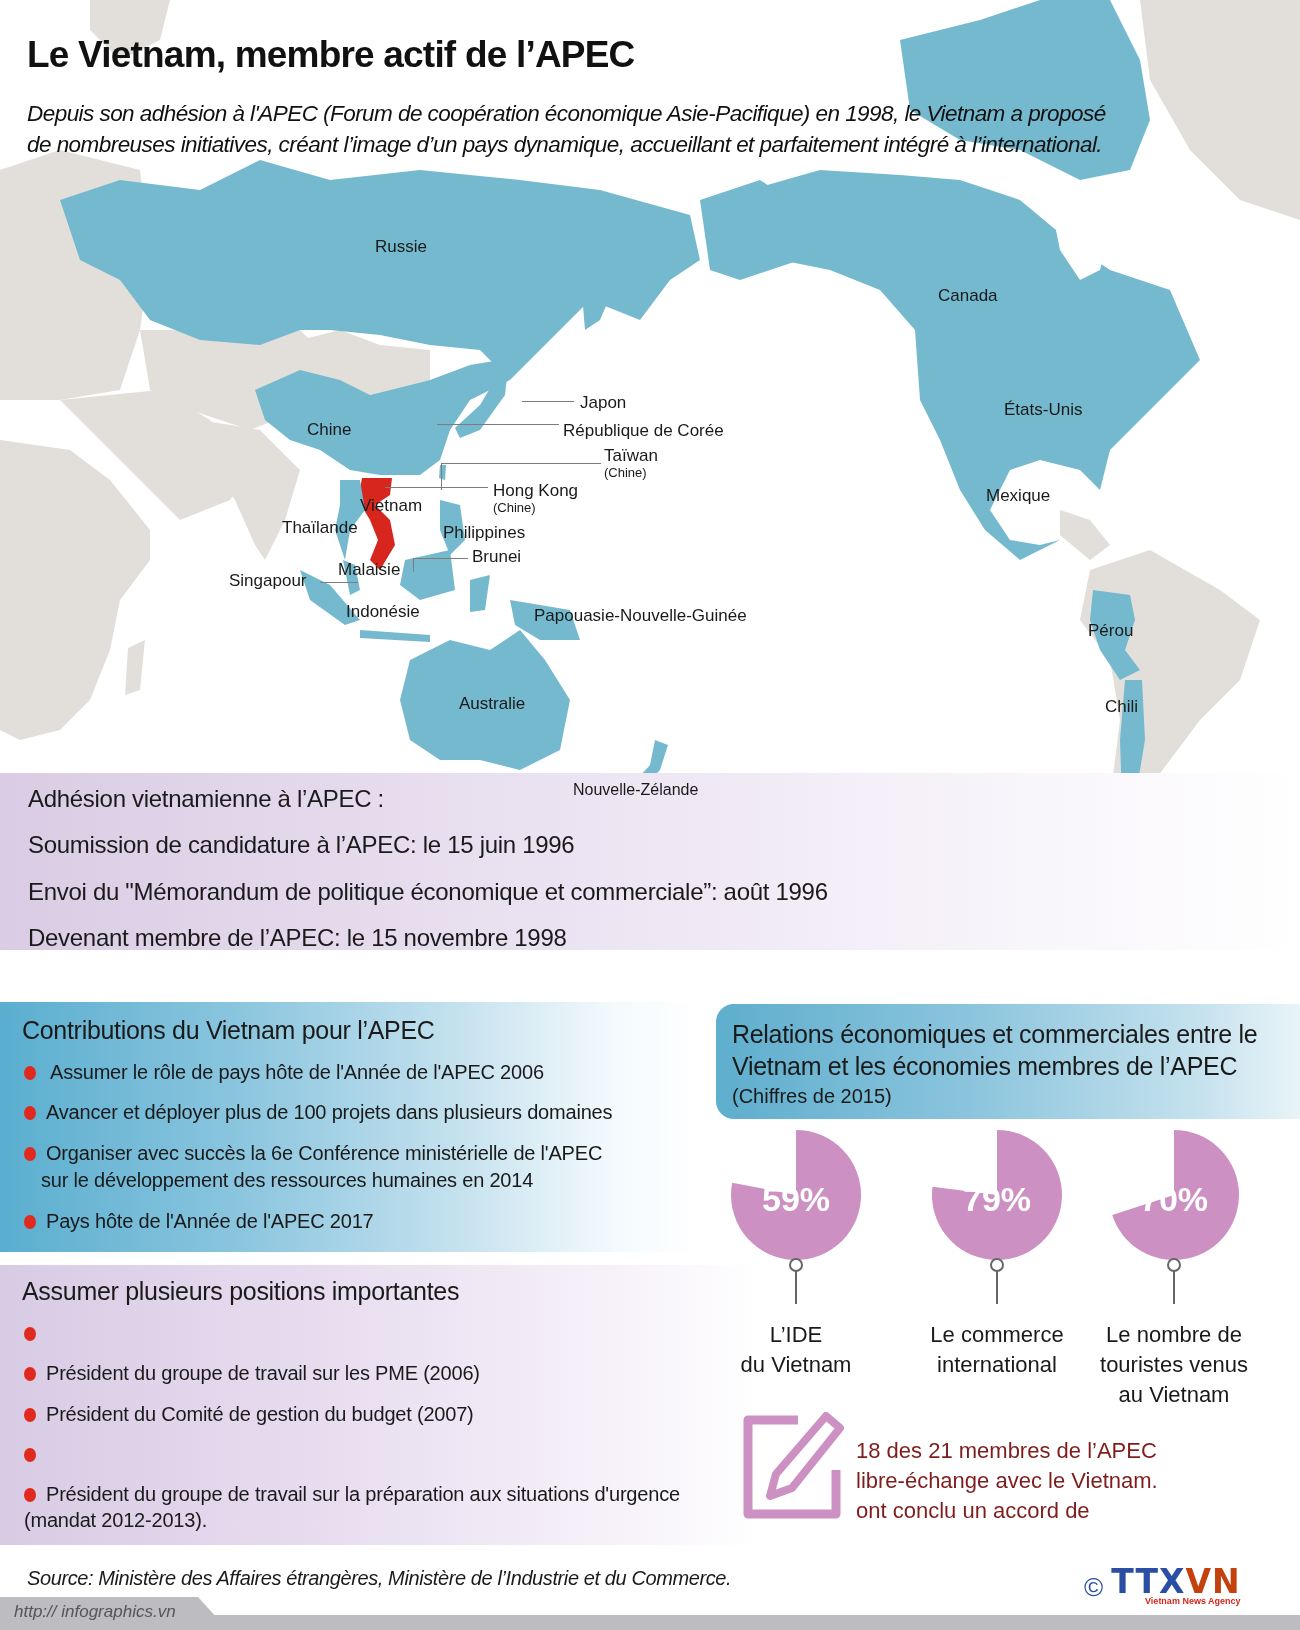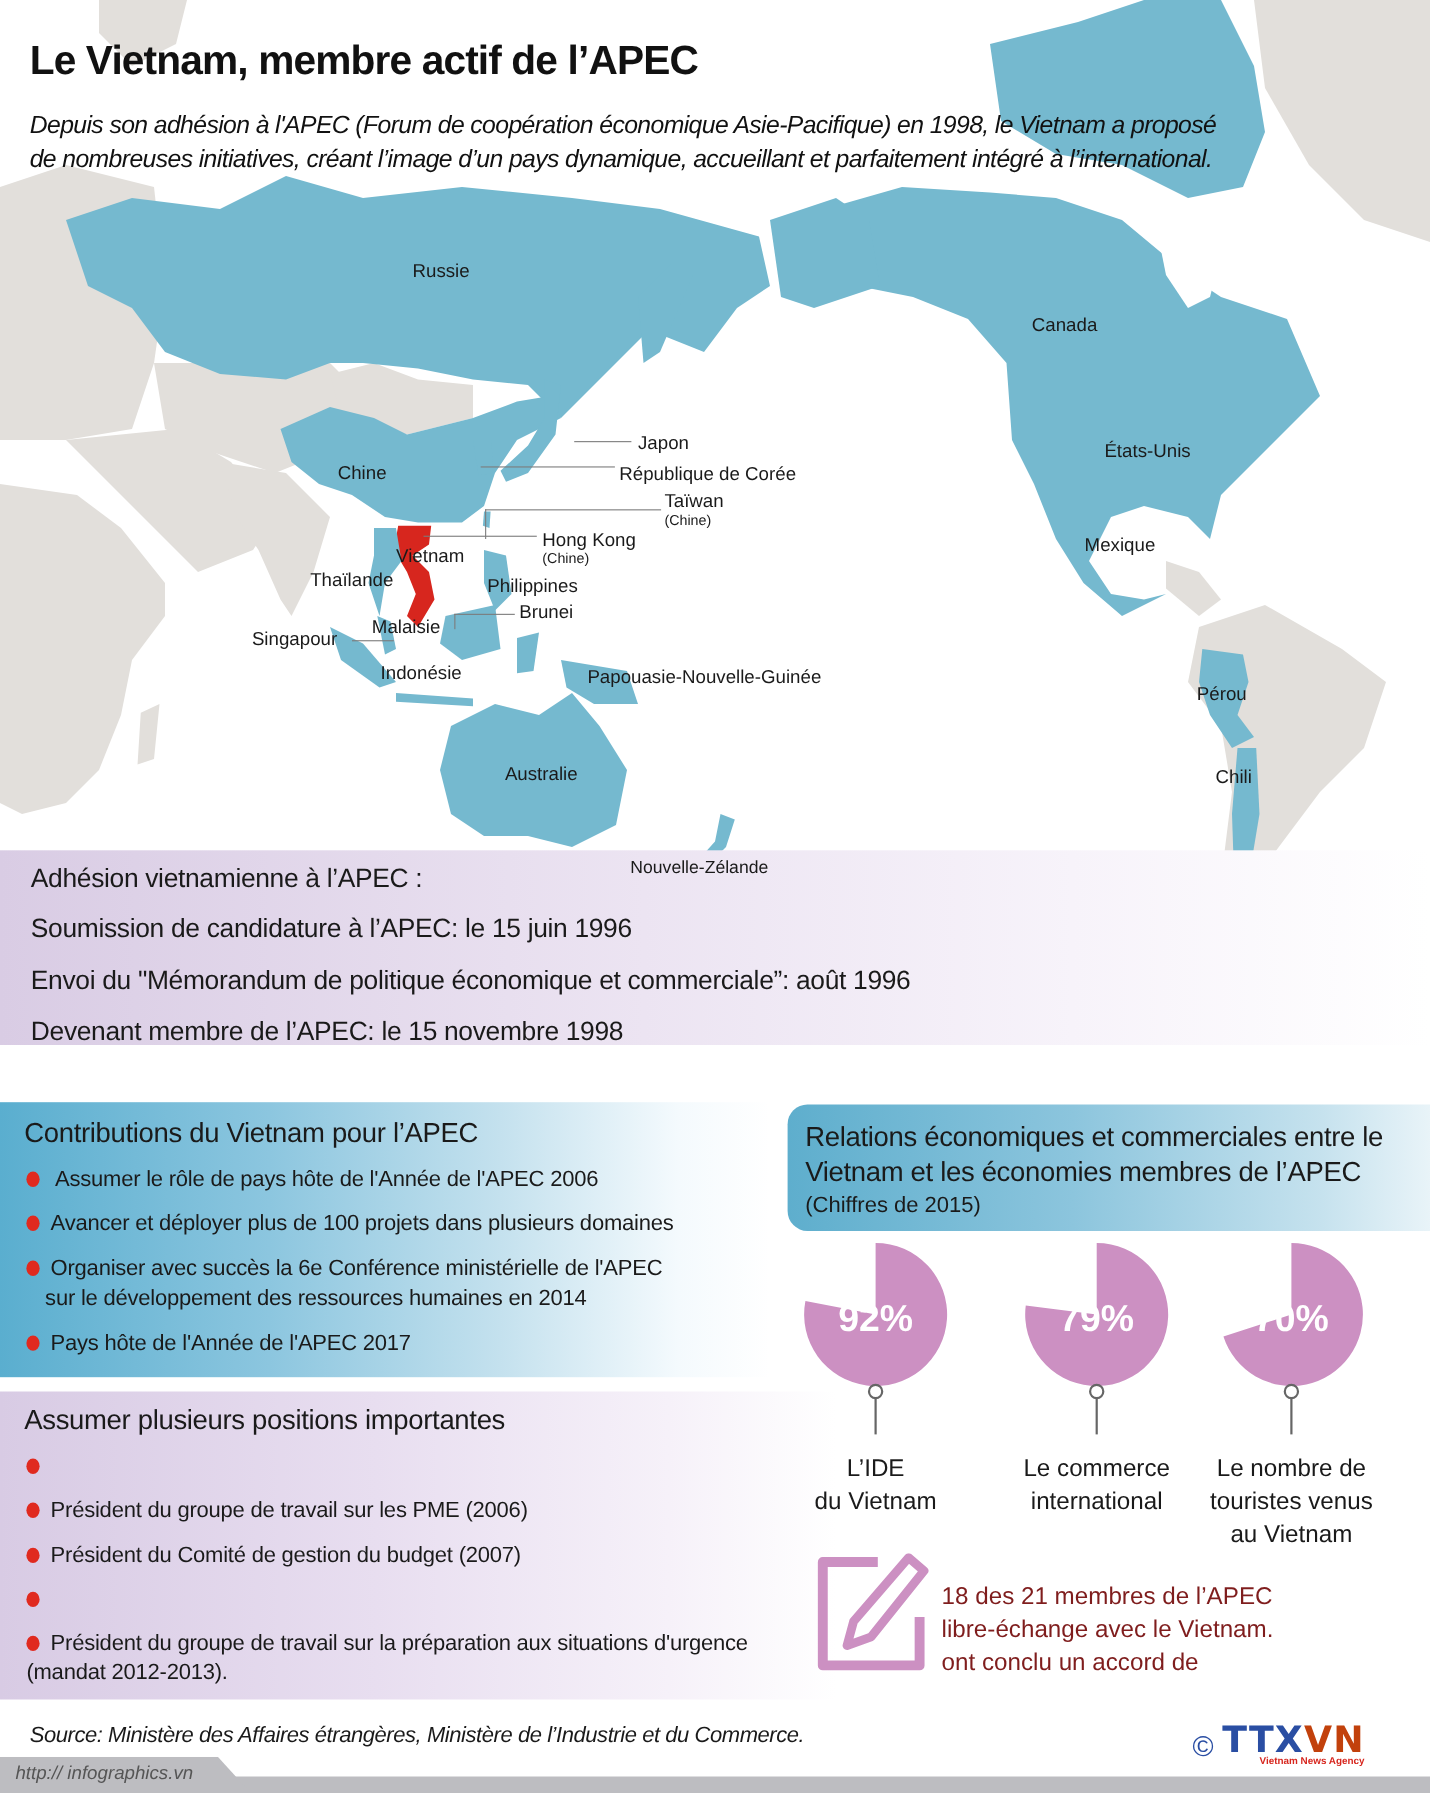--- a/index.html
+++ b/index.html
@@ -240,21 +240,21 @@
     <div>Vietnam et les économies membres de l’APEC</div>
   </div>
   <div class="rsub">(Chiffres de 2015)</div>
 </section>
 
 <div class="pie-wrap" style="left:706px;">
   <div style="position:relative;">
     <svg width="134" height="134" viewBox="-67 -67 134 134">
       <path d="M0,0 L0,-65 A65,65 0 1,1 -63.8,-12.3 Z" fill="#cc90c2"></path>
     </svg>
-    <div class="pie-pct">92%</div>
+    <div class="pie-pct">59%</div>
   </div>
   <div class="pin"></div>
   <div class="pie-label">
     <div>L’IDE</div>
     <div>du Vietnam</div>
   </div>
 </div>
 
 <div class="pie-wrap" style="left:907px;">
   <div style="position:relative;">

